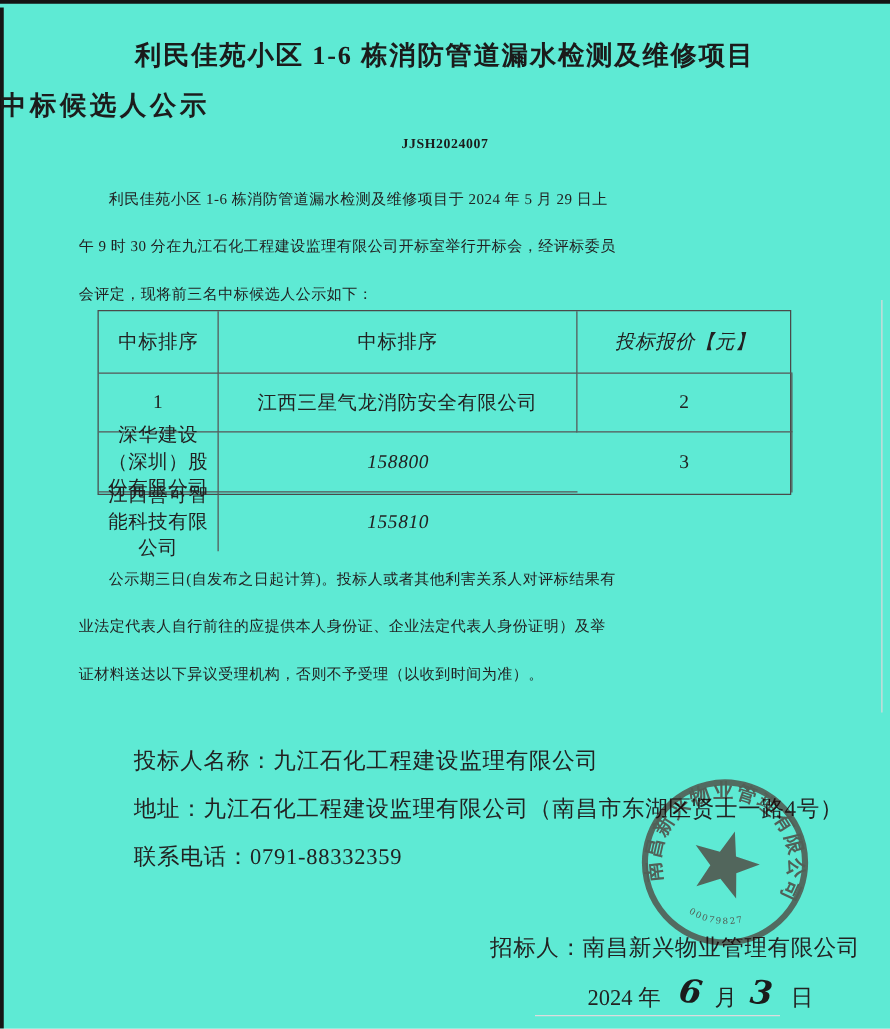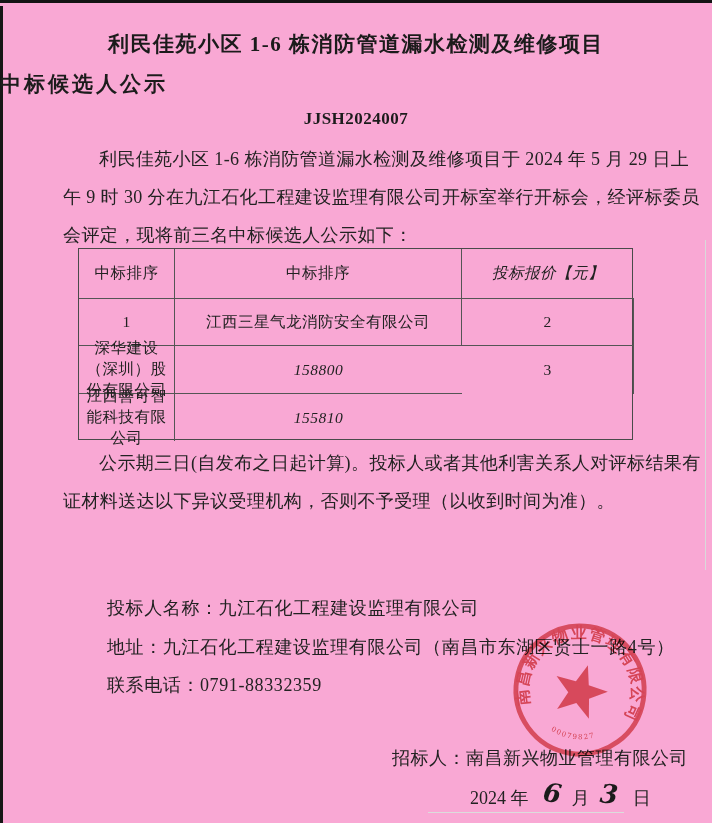--- a/index.html
+++ b/index.html
@@ -3,54 +3,54 @@
 <meta charset="utf-8">
 <style>
   html,body{margin:0;padding:0;}
   body{
     width:712px;height:823px;
     background:#e9e9e9;
     font-family:"Liberation Serif","DejaVu Serif",serif;
   }
   .page{
     position:relative;width:712px;height:823px;overflow:hidden;
-    background:#f9a8d4;
+    background:#5eead4;
     color:#1c1c1c;
   }
   
   .edge-top{position:absolute;left:0;top:0;width:712px;height:3px;background:#141414;}
   .edge-left{position:absolute;left:0;top:6px;width:3px;height:817px;background:#161616;}
   .edge-right{position:absolute;left:705px;top:240px;width:1px;height:330px;background:#d9d9d9;}
   .edge-smudge{position:absolute;left:428px;top:812px;width:196px;height:1px;background:#dcdcdc;}
 
   .title{
     position:absolute;left:0;top:30px;width:712px;
     text-align:center;font-weight:bold;font-size:21px;letter-spacing:1.5px;
     color:#1b1b1b;
   }
   .title2{
     position:absolute;left:0;top:70px;width:712px;
     text-align:left;font-weight:bold;font-size:21px;letter-spacing:3px;
   }
   .docnum{
     position:absolute;left:0;top:109px;width:712px;
-    text-align:center;font-weight:bold;font-size:17px;letter-spacing:0.5px;
+    text-align:center;font-weight:bold;font-size:11px;letter-spacing:0.5px;
   }
   .para{
     position:absolute;left:63px;width:588px;
-    font-size:18px;line-height:38px;letter-spacing:0.4px;
+    font-size:12px;line-height:38px;letter-spacing:0.4px;
     text-align:justify;color:#222;
   }
   .para .ln{white-space:nowrap;}
   .para .ln.indent{text-indent:2em;}
   #intro{top:140px;}
   #notice{top:444px;}
 
   .bid-table{
-    position:absolute;left:78px;top:248px;width:555px;height:192px;
+    position:absolute;left:78px;top:248px;width:555px;height:148px;
     display:grid;
     grid-template-columns:96px 287px 172px;
     grid-template-rows:50px 47px 48px 47px;
     border:1px solid #4a4a4a;
     box-sizing:border-box;
     font-size:15.5px;color:#222;
   }
   .bid-table .cell{
     border-right:1px solid #555;border-bottom:1px solid #555;
     display:flex;align-items:center;justify-content:center;
@@ -120,20 +120,21 @@
     <div class="cell">深华建设（深圳）股份有限公司</div>
     <div class="cell last-col">158800</div>
 
     <div class="cell last-row">3</div>
     <div class="cell last-row">江西善可智能科技有限公司</div>
     <div class="cell last-col last-row">155810</div>
   </div>
 
   <div class="para" id="notice">
     <div class="ln indent">公示期三日(自发布之日起计算)。投标人或者其他利害关系人对评标结果有</div>
+    <div class="ln">业法定代表人自行前往的应提供本人身份证、企业法定代表人身份证明）及举</div>
     <div class="ln">证材料送达以下异议受理机构，否则不予受理（以收到时间为准）。</div>
   </div>
 
   <div class="contact">
     <div class="row">
       <span>投标人名称：</span><span>九江石化工程建设监理有限公司</span>
     </div>
     <div class="row">
       <span>地址：</span><span>九江石化工程建设监理有限公司（南昌市东湖区贤士一路4号）</span>
     </div>

